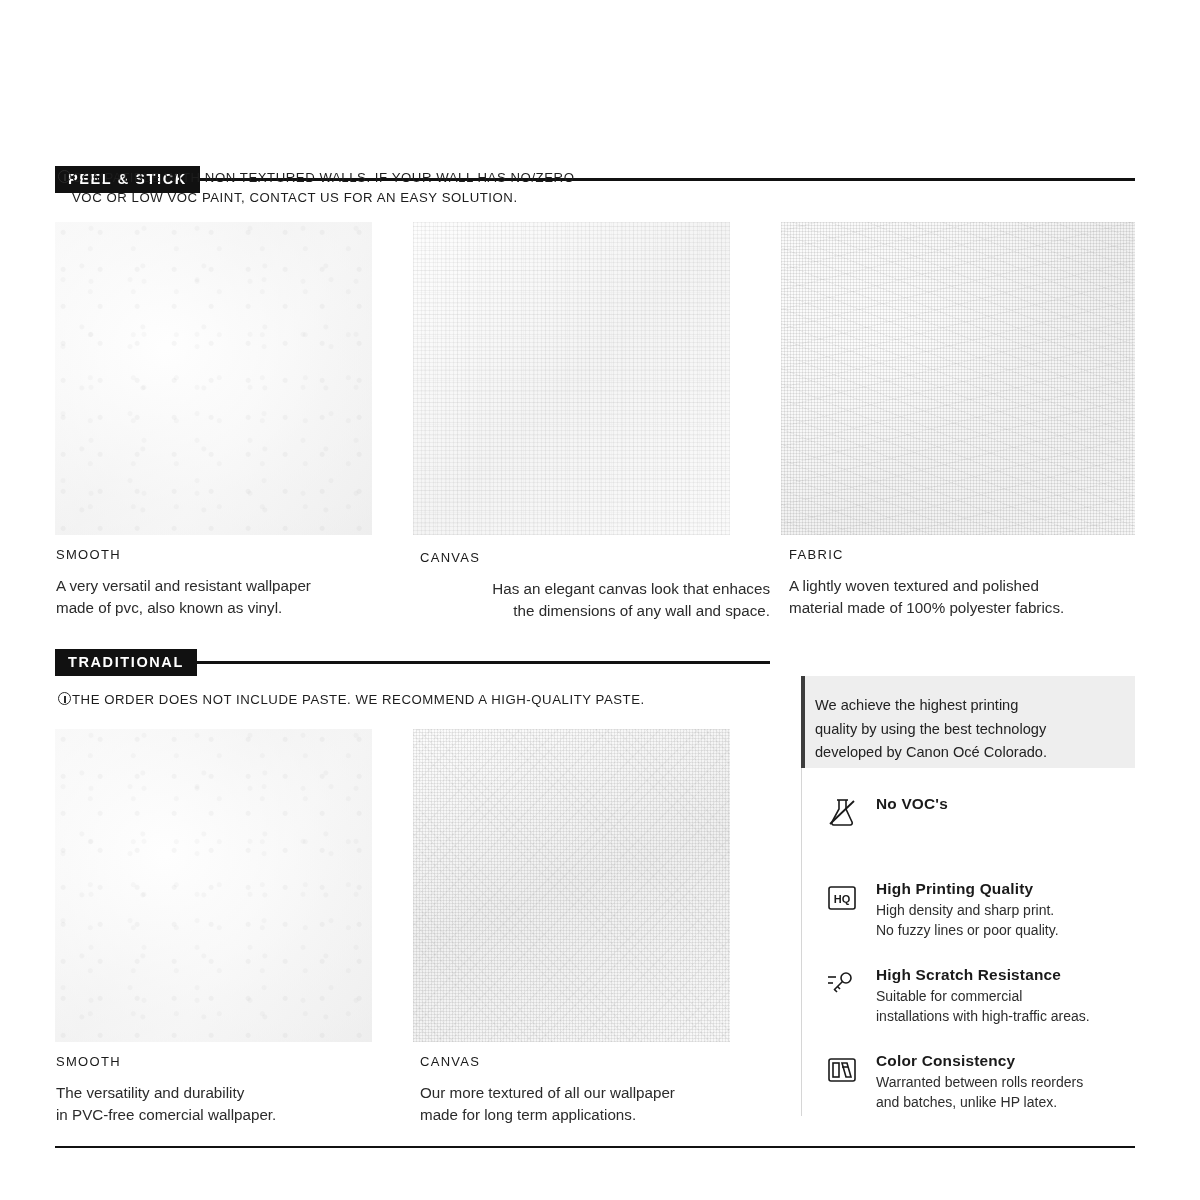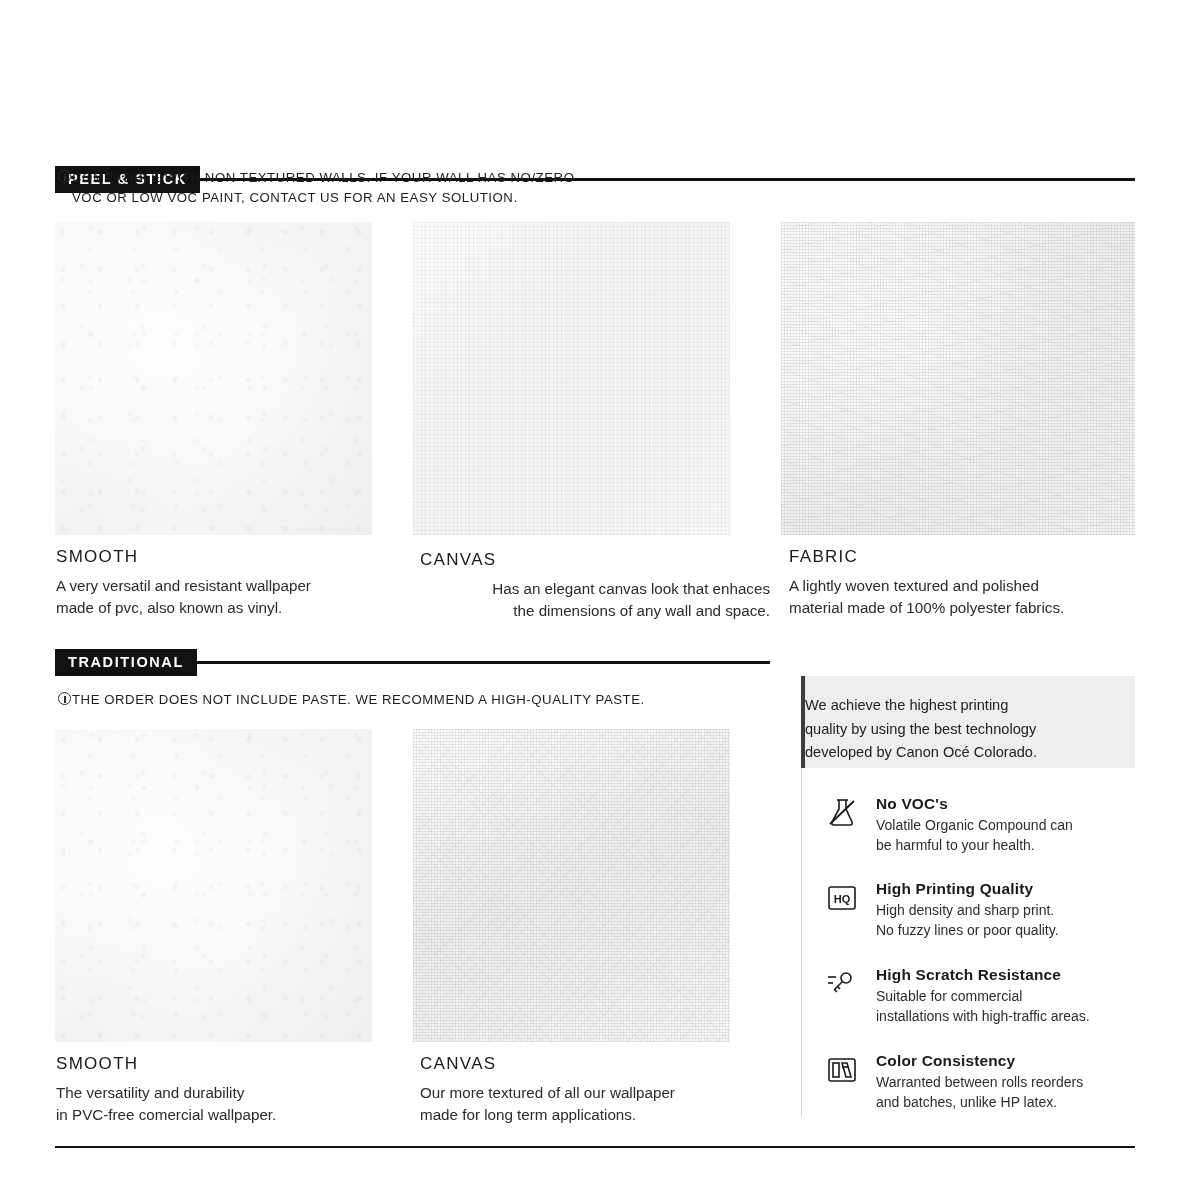--- a/index.html
+++ b/index.html
@@ -121,21 +121,21 @@
       repeating-linear-gradient(0deg, rgba(0,0,0,0.065) 0 1px, rgba(0,0,0,0) 1px 3px),
       repeating-linear-gradient(90deg, rgba(0,0,0,0.065) 0 1px, rgba(0,0,0,0) 1px 3px),
       repeating-linear-gradient(45deg, rgba(0,0,0,0.028) 0 1px, rgba(0,0,0,0) 1px 7px),
       repeating-linear-gradient(-45deg, rgba(0,0,0,0.028) 0 1px, rgba(0,0,0,0) 1px 9px),
       linear-gradient(160deg, #fcfcfc 0%, #f0f0f0 50%, #f8f8f8 100%);
   }
 
   
   .cap-title {
     position: absolute;
-    font-size: 17px;
+    font-size: 13px;
     letter-spacing: 1.3px;
     color: #1a1a1a;
     font-weight: 400;
   }
   .cap-desc {
     position: absolute;
     font-size: 15.2px;
     line-height: 1.45;
     color: #2b2b2b;
     white-space: pre-line;
@@ -143,21 +143,21 @@
 
   
   .right-rule {
     position: absolute;
     width: 1px;
     background: #d6d6d6;
   }
   .quote-box {
     position: absolute;
     background: #eeeeee;
-    padding: 18px 20px 18px 4px;
+    padding: 18px 20px 18px 14px;
   }
   .quote-box::before {
     content: "";
     position: absolute;
     left: 0; top: 0; bottom: 0;
     width: 4px;
     background: #3d3d3d;
   }
   .quote-text {
     font-size: 14.6px;
@@ -265,22 +265,20 @@
   <div class="feature" style="left:824px; top:795px;">
     <div class="ficon">
       <svg width="34" height="34" viewBox="0 0 34 34" fill="none" stroke="#1a1a1a" stroke-width="1.6">
         <path d="M14 4 L14 13 L7 26 a2 2 0 0 0 1.8 3 h16.4 a2 2 0 0 0 1.8 -3 L21 13 L21 4"></path>
         <line x1="12" y1="4" x2="23" y2="4"></line>
         <line x1="5" y1="28" x2="29" y2="5" stroke-width="1.8"></line>
       </svg>
     </div>
     <div class="ftext">
       <div class="fname">No VOC's</div>
-      <div class="fdesc">Volatile Organic Compound can
-be harmful to your health.</div>
     </div>
   </div>
 
   <div class="feature" style="left:824px; top:880px;">
     <div class="ficon">
       <svg width="34" height="34" viewBox="0 0 34 34" fill="none" stroke="#1a1a1a" stroke-width="1.6">
         <rect x="4" y="6" width="26" height="22" rx="2"></rect>
         <text x="17" y="21.5" font-family="Liberation Sans, sans-serif" font-size="11" font-weight="bold" fill="#1a1a1a" stroke="none" text-anchor="middle">HQ</text>
       </svg>
     </div>

